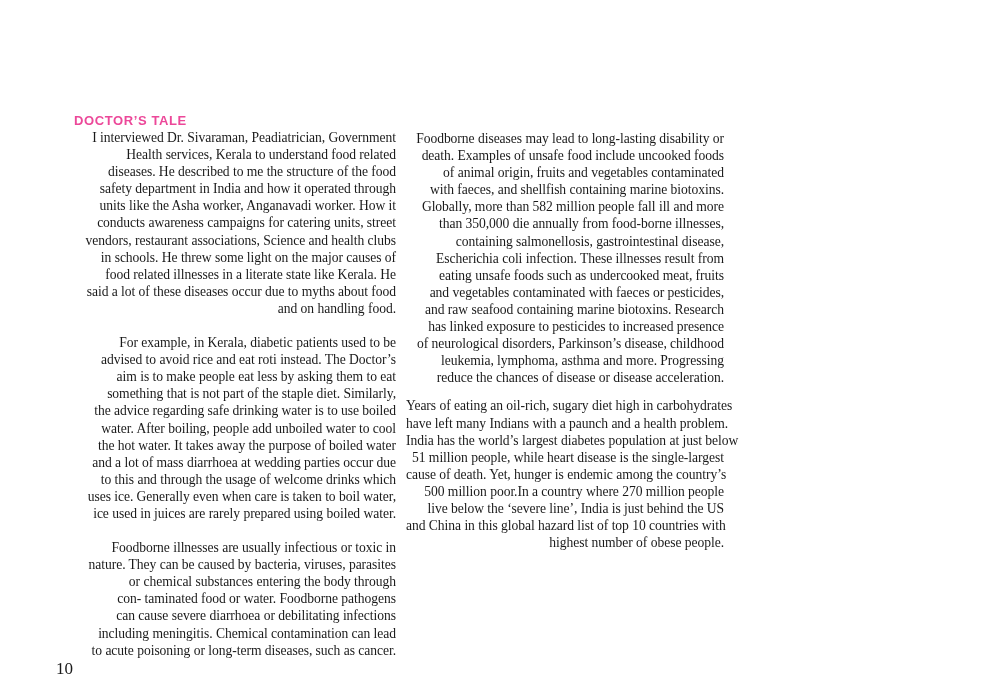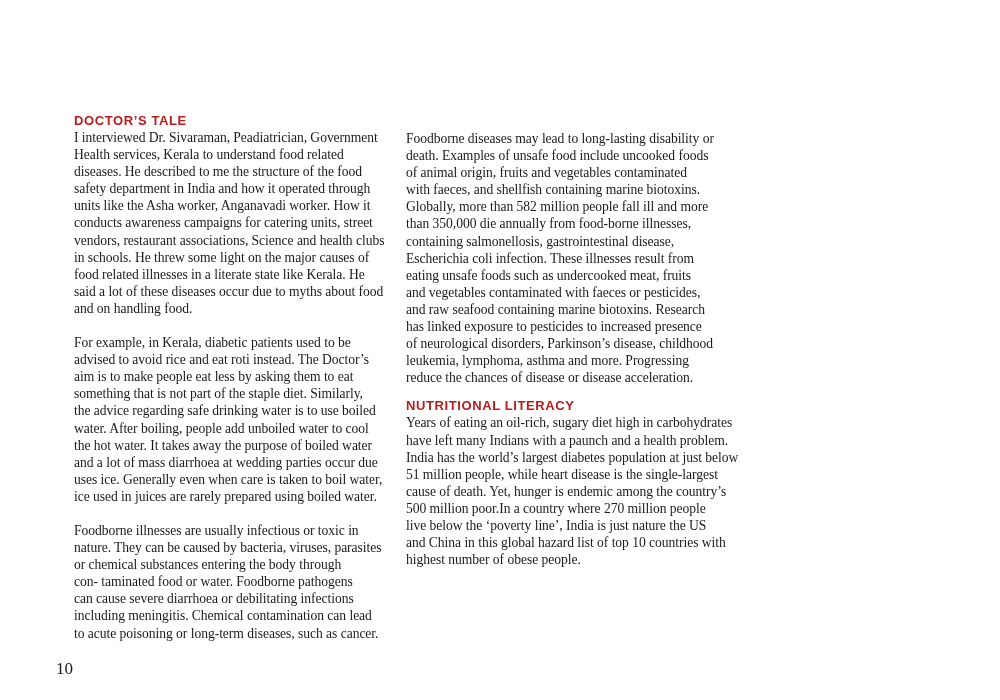--- a/index.html
+++ b/index.html
@@ -37,28 +37,29 @@
       top: 130px;
       width: 318px;
     }
     .heading {
       font-family: "Liberation Sans", "DejaVu Sans", sans-serif;
       font-weight: bold;
       font-size: 13px;
       letter-spacing: 0.6px;
       line-height: 17px;
       margin: 0;
-      color: #b91c1c;
+      color: #ec4899;
     }
     .para {
       margin: 0;
     }
     .line {
       display: block;
       white-space: nowrap;
+      text-align: right;
     }
     .gap {
       height: 17px;
     }
     .gap-small {
       height: 11px;
     }
     .page-number {
       position: absolute;
       left: 56px;
@@ -93,20 +94,21 @@
 
     <p class="para">
       <span class="line">For example, in Kerala, diabetic patients used to be</span>
       <span class="line">advised to avoid rice and eat roti instead. The Doctor’s</span>
       <span class="line">aim is to make people eat less by asking them to eat</span>
       <span class="line">something that is not part of the staple diet. Similarly,</span>
       <span class="line">the advice regarding safe drinking water is to use boiled</span>
       <span class="line">water. After boiling, people add unboiled water to cool</span>
       <span class="line">the hot water. It takes away the purpose of boiled water</span>
       <span class="line">and a lot of mass diarrhoea at wedding parties occur due</span>
+      <span class="line">to this and through the usage of welcome drinks which</span>
       <span class="line">uses ice. Generally even when care is taken to boil water,</span>
       <span class="line">ice used in juices are rarely prepared using boiled water.</span>
     </p>
     <div class="gap"></div>
 
     <p class="para">
       <span class="line">Foodborne illnesses are usually infectious or toxic in</span>
       <span class="line">nature. They can be caused by bacteria, viruses, parasites</span>
       <span class="line">or chemical substances entering the body through</span>
       <span class="line">con- taminated food or water. Foodborne pathogens</span>
@@ -129,28 +131,27 @@
       <span class="line">eating unsafe foods such as undercooked meat, fruits</span>
       <span class="line">and vegetables contaminated with faeces or pesticides,</span>
       <span class="line">and raw seafood containing marine biotoxins. Research</span>
       <span class="line">has linked exposure to pesticides to increased presence</span>
       <span class="line">of neurological disorders, Parkinson’s disease, childhood</span>
       <span class="line">leukemia, lymphoma, asthma and more. Progressing</span>
       <span class="line">reduce the chances of disease or disease acceleration.</span>
     </p>
     <div class="gap-small"></div>
 
-    <h2 class="heading">NUTRITIONAL LITERACY</h2>
     <p class="para">
       <span class="line">Years of eating an oil-rich, sugary diet high in carbohydrates</span>
       <span class="line">have left many Indians with a paunch and a health problem.</span>
       <span class="line">India has the world’s largest diabetes population at just below</span>
       <span class="line">51 million people, while heart disease is the single-largest</span>
       <span class="line">cause of death. Yet, hunger is endemic among the country’s</span>
       <span class="line">500 million poor.In a country where 270 million people</span>
-      <span class="line">live below the ‘poverty line’, India is just nature the US</span>
+      <span class="line">live below the ‘severe line’, India is just behind the US</span>
       <span class="line">and China in this global hazard list of top 10 countries with</span>
       <span class="line">highest number of obese people.</span>
     </p>
   </div>
 
   <div class="page-number">10</div>
 </div>
 
 </body></html>

